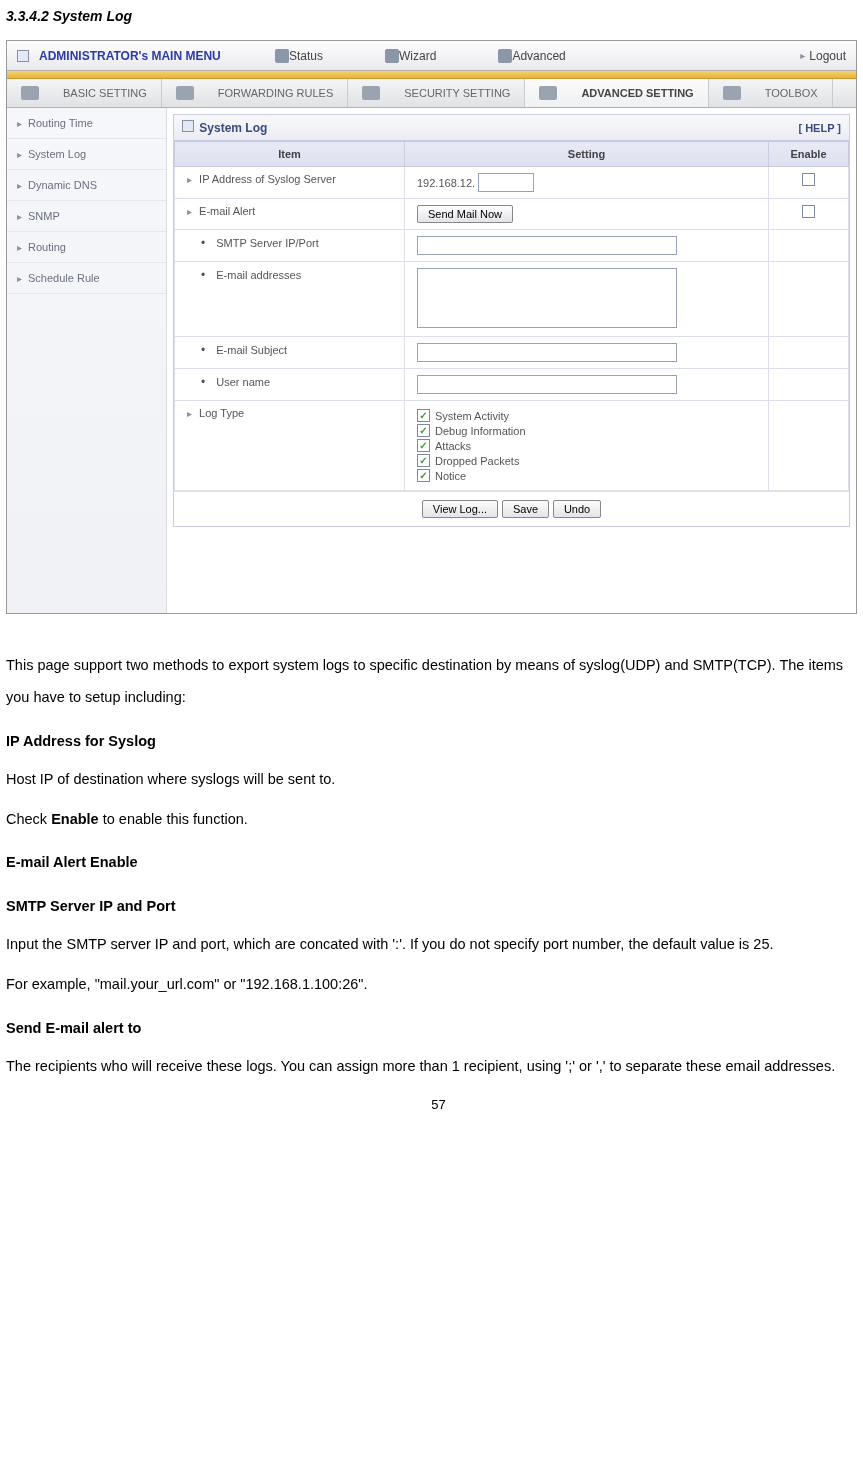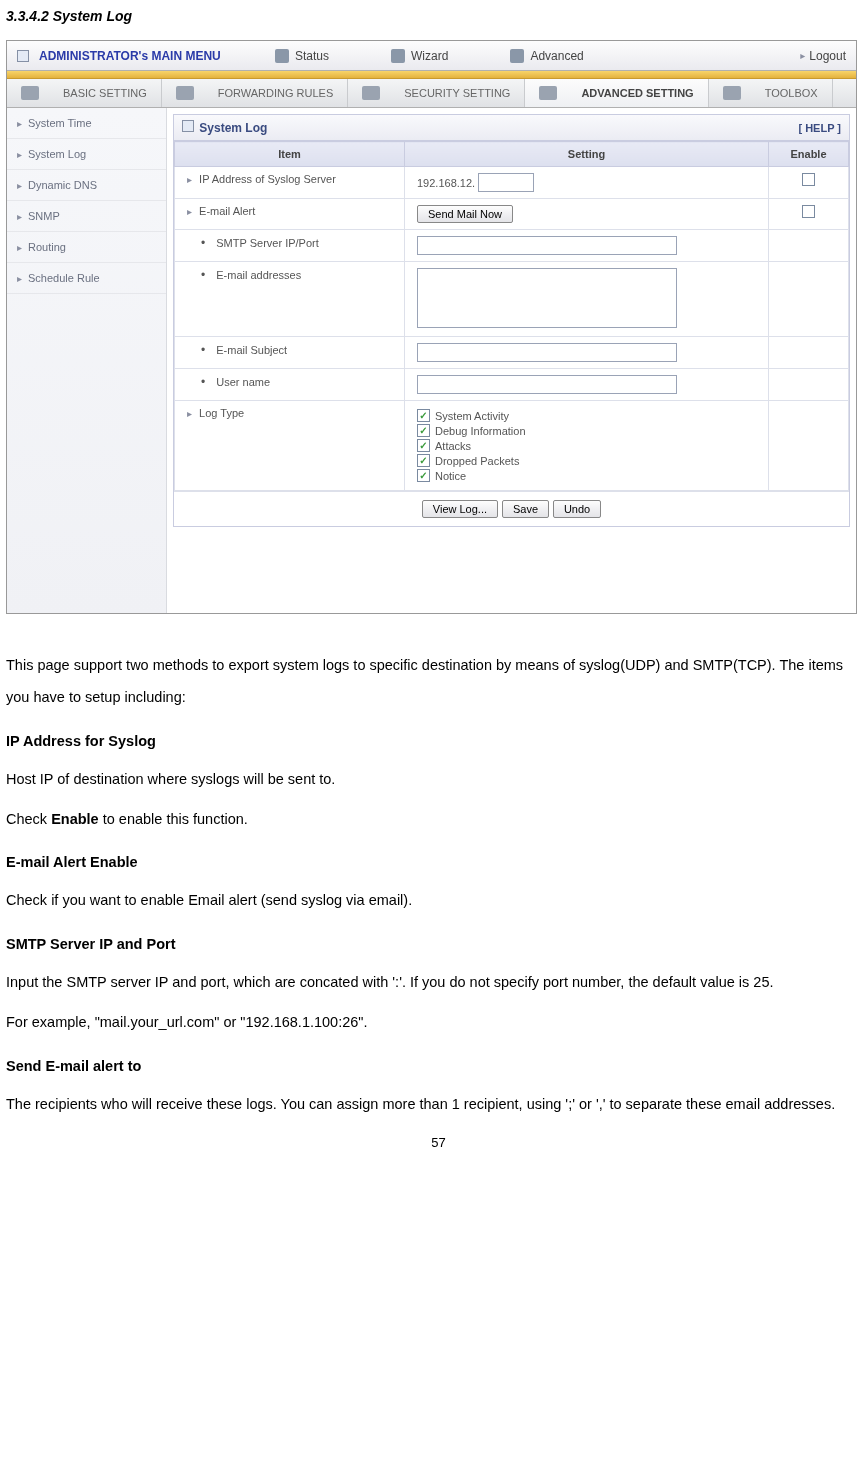--- a/index.html
+++ b/index.html
@@ -42,21 +42,20 @@
       flex: 1;
       display: flex;
       align-items: center;
       gap: 62px;
       padding-left: 18px;
       color: #555;
     }
     .topbar-items .nav-item {
       display: flex;
       align-items: center;
-      gap: 6px;
       color: #444;
     }
     .topbar-right {
       padding-right: 10px;
       color: #444;
       display: flex;
       align-items: center;
       gap: 4px;
     }
     .mini-icon {
@@ -274,21 +273,21 @@
       <span class="tab-icon"></span>
       <span>TOOLBOX</span>
     </div>
   </div>
 
   <div class="main-area">
 
     <div class="sidebar">
       <div class="sidebar-item">
         <span class="chev">▸</span>
-        <span>System Time</span>
+        <span>Routing Time</span>
       </div>
       <div class="sidebar-item">
         <span class="chev">▸</span>
         <span>System Log</span>
       </div>
       <div class="sidebar-item">
         <span class="chev">▸</span>
         <span>Dynamic DNS</span>
       </div>
       <div class="sidebar-item">
@@ -437,21 +436,20 @@
 
 <div class="doc-body">
   <p class="para">This page support two methods to export system logs to specific destination by means of syslog(UDP) and SMTP(TCP). The items you have to setup including:</p>
 
   <p class="doc-sub">IP Address for Syslog</p>
   <p class="para">Host IP of destination where syslogs will be sent to.</p>
   <p class="para">
     <span>Check </span><b>Enable</b><span> to enable this function.</span>
   </p>
   <p class="doc-sub">E-mail Alert Enable</p>
-  <p class="para">Check if you want to enable Email alert (send syslog via email).</p>
   <p class="doc-sub">SMTP Server IP and Port</p>
   <p class="para">Input the SMTP server IP and port, which are concated with ':'. If you do not specify port number, the default value is 25.</p>
   <p class="para">For example, "mail.your_url.com" or "192.168.1.100:26".</p>
   <p class="doc-sub">Send E-mail alert to</p>
   <p class="para">The recipients who will receive these logs. You can assign more than 1 recipient, using ';' or ',' to separate these email addresses.</p>
 </div>
 
 <div class="page-num">57</div>
 
 </body></html>

